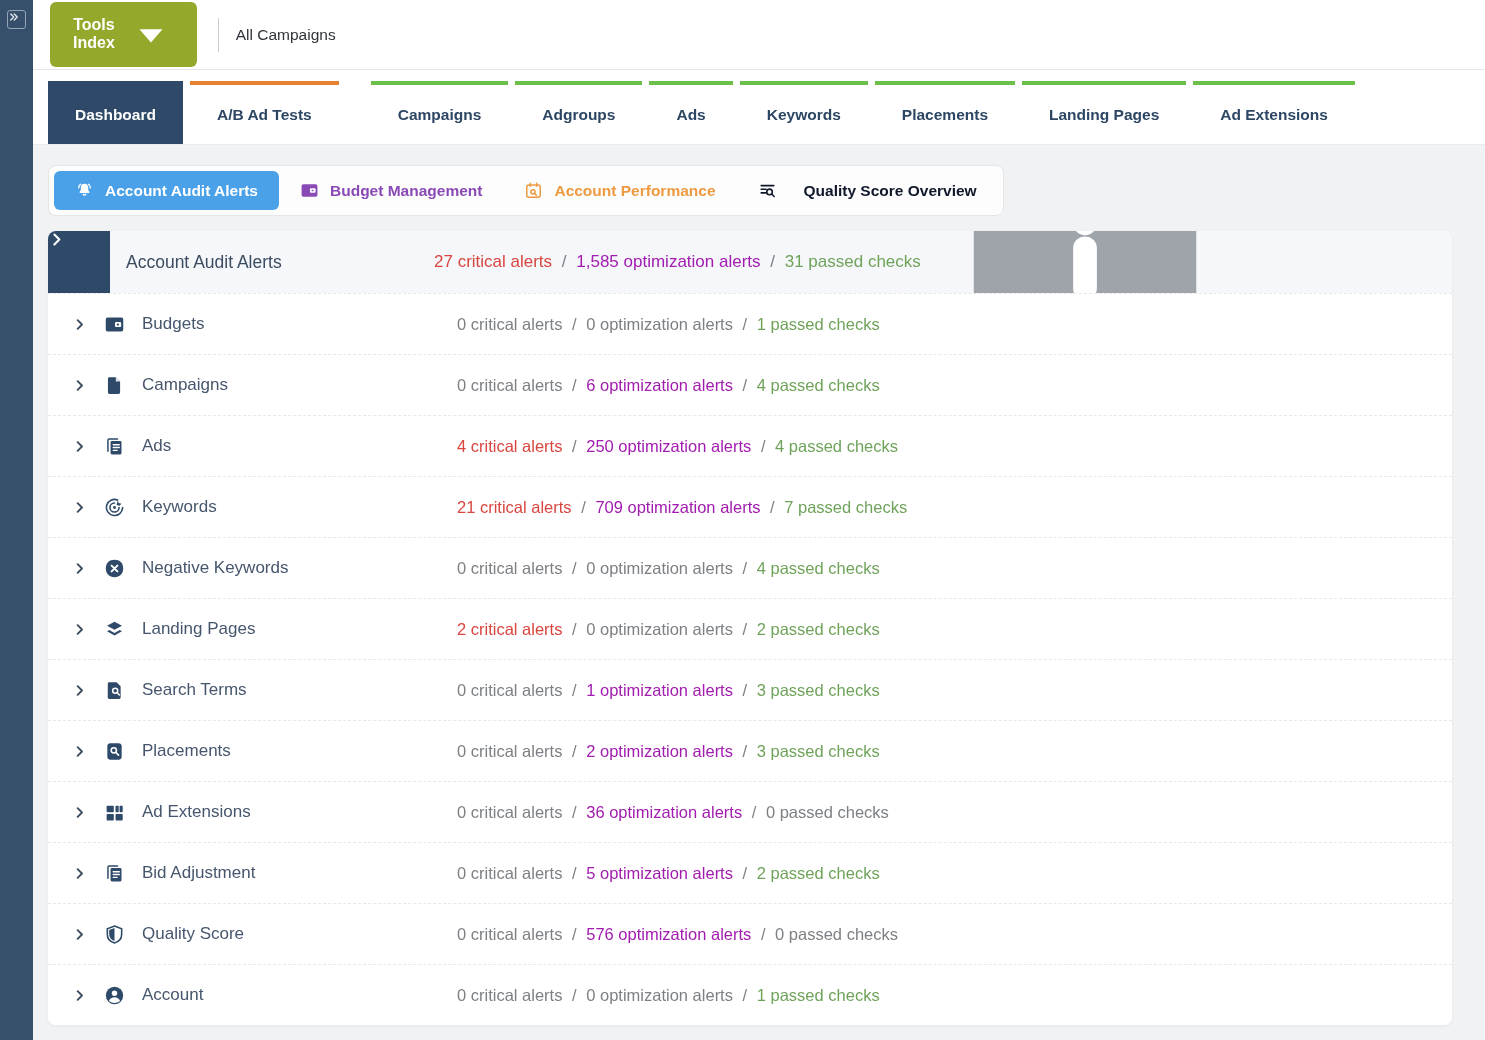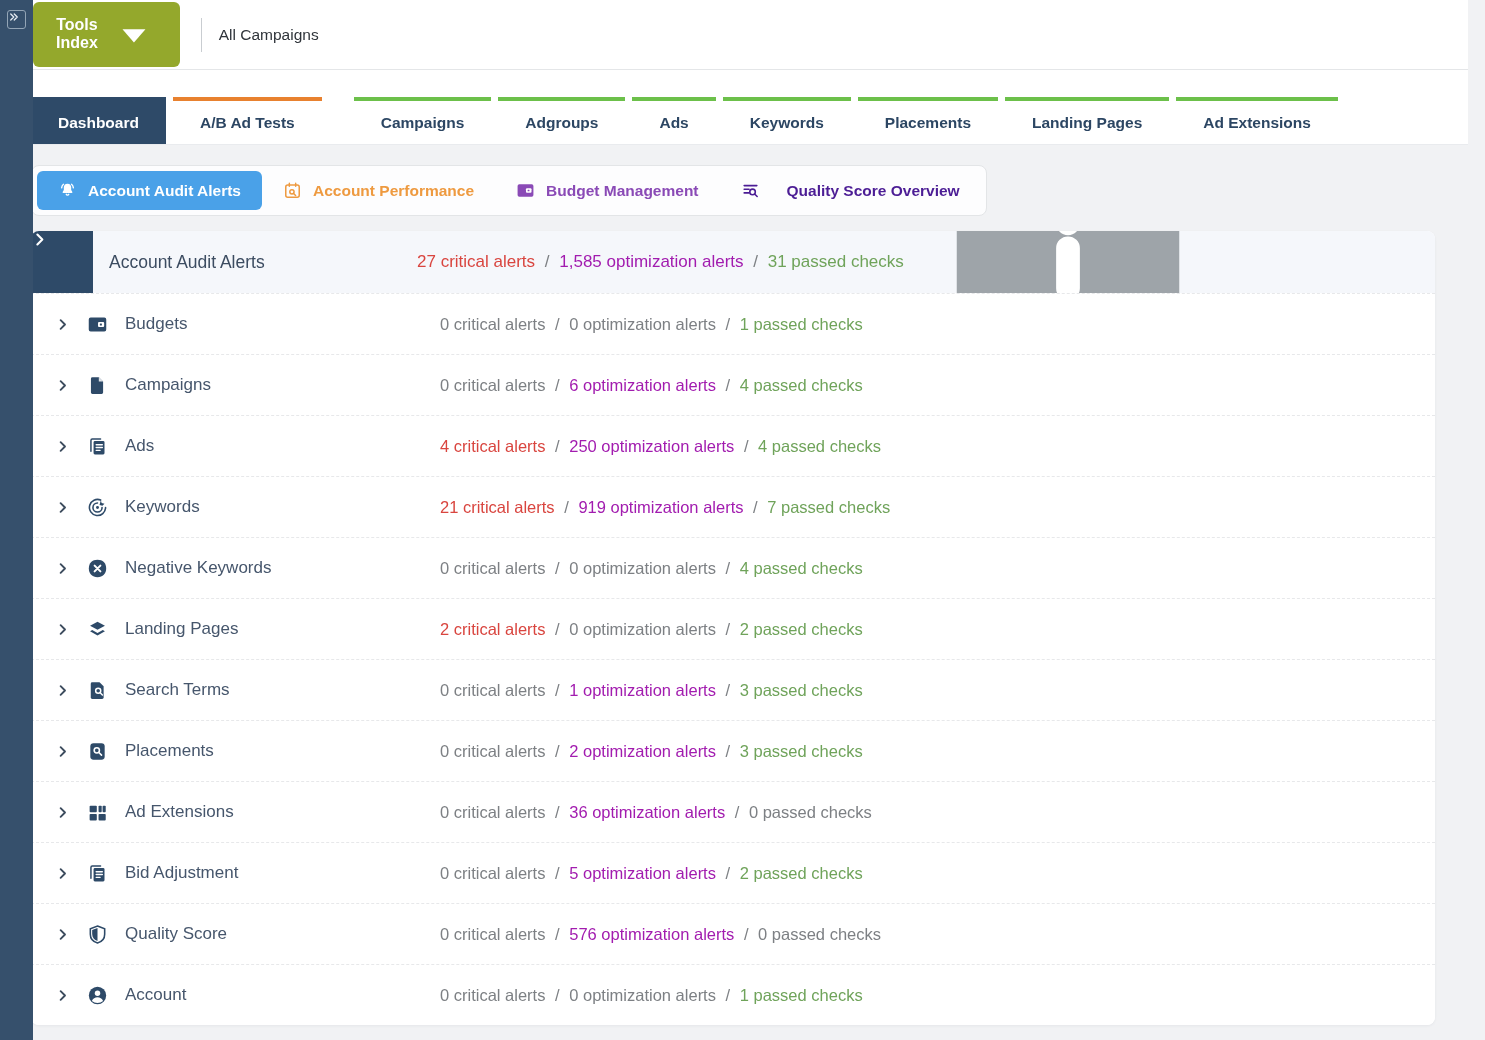--- a/index.html
+++ b/index.html
@@ -5,36 +5,36 @@
   * { margin:0; padding:0; box-sizing:border-box; }
   html,body { width:1485px; height:1040px; overflow:hidden; background:#f1f2f4;
     font-family:"Liberation Sans", sans-serif; }
 
   
   .rail { position:fixed; left:0; top:0; width:33px; height:1040px; background:#36506c; z-index:10; }
   .rail-btn { margin:10px auto 0 auto; width:19px; height:19px; border:1px solid #93a5b6;
     border-radius:3px; color:#e7edf3; display:flex; align-items:center; justify-content:center; cursor:pointer; }
   .rail-btn svg { width:12px; height:12px; }
 
-  .main { margin-left:16px; width:1452px; height:1040px; }
+  .main { margin-left:33px; width:1452px; height:1040px; }
 
   
   .topbar { height:70px; background:#fff; border-bottom:1px solid #e4e6e8;
     display:flex; align-items:center; padding-left:17px; }
   .tools-btn { display:flex; align-items:center; gap:13px; background:#94a82c; color:#fff;
     border:none; border-radius:6px; padding:10px 23px; font-size:16px; font-weight:700;
     font-family:"Liberation Sans", sans-serif; cursor:pointer; }
   .tools-btn .caret { width:11px; height:11px; display:inline-flex; }
   .tb-divider { width:1px; height:34px; background:#c9cdd1; margin:0 17px 0 21px; }
   .breadcrumb { font-size:15.5px; font-weight:500; color:#2f343a; }
 
   
   .tabbar { height:75px; background:#fff; border-bottom:1px solid #e9ebee;
     display:flex; align-items:flex-end; padding-left:15px; }
-  .tab { height:47px; display:flex; align-items:center; padding:8px 27px; margin-right:7px;
+  .tab { height:63px; display:flex; align-items:center; padding:8px 27px; margin-right:7px;
     font-size:15.5px; font-weight:700; color:#2c4663; border-top:4px solid transparent; cursor:pointer;
     white-space:nowrap; }
   .tab.accent-green  { border-top-color:#6cc04a; }
   .tab.accent-orange { border-top-color:#e8812f; }
   .tab.active { background:#2e4a68; color:#fff; border-top-color:#2e4a68; }
   .tab.gap-before { margin-left:25px; }
 
   
   .content { background:#f1f2f4; height:669px; padding:20px 0 0 15px; position:relative; }
 
@@ -117,42 +117,42 @@
           <span class="p-icon">
             <svg viewBox="0 0 24 24" fill="none" stroke="currentColor" stroke-width="1.7" stroke-linecap="round" stroke-linejoin="round">
               <path d="M8.2 8.2c0-2.2 1.7-4 3.8-4s3.8 1.8 3.8 4v3.4l1.6 2.6H6.6l1.6-2.6z" fill="currentColor"></path>
               <path d="M10.4 16.8a1.7 1.7 0 0 0 3.2 0"></path>
               <path d="M4.6 8.7c.2-1.9 1-3.4 2.3-4.5"></path>
               <path d="M19.4 8.7c-.2-1.9-1-3.4-2.3-4.5"></path>
             </svg>
           </span>
           <span>Account Audit Alerts</span>
         </div>
+        <div class="pill" style="color: rgb(138, 74, 182);">
+          <span class="p-icon">
+            <svg viewBox="0 0 24 24" fill="currentColor">
+              <path d="M4.2 4h15.6A2.2 2.2 0 0 1 22 6.2v11.6a2.2 2.2 0 0 1-2.2 2.2H4.2A2.2 2.2 0 0 1 2 17.8V6.2A2.2 2.2 0 0 1 4.2 4z"></path>
+              <rect x="12.6" y="9.2" width="7" height="5.6" rx="1.2" fill="#fff"></rect>
+              <rect x="14.7" y="10.9" width="2.3" height="2.2" rx="0.6" fill="currentColor"></rect>
+            </svg>
+          </span>
+          <span>Budget Management</span>
+        </div>
         <div class="pill" style="color: rgb(238, 154, 64);">
           <span class="p-icon">
             <svg viewBox="0 0 24 24" fill="none" stroke="currentColor" stroke-width="1.9" stroke-linecap="round" stroke-linejoin="round">
               <rect x="3.5" y="5" width="17" height="15.5" rx="2.5"></rect>
               <path d="M8 3v3.5M16 3v3.5"></path>
               <circle cx="11.3" cy="13.6" r="2.7"></circle>
               <path d="M13.4 15.7l2.5 2.5"></path>
             </svg>
           </span>
           <span>Account Performance</span>
         </div>
-        <div class="pill" style="color: rgb(138, 74, 182);">
-          <span class="p-icon">
-            <svg viewBox="0 0 24 24" fill="currentColor">
-              <path d="M4.2 4h15.6A2.2 2.2 0 0 1 22 6.2v11.6a2.2 2.2 0 0 1-2.2 2.2H4.2A2.2 2.2 0 0 1 2 17.8V6.2A2.2 2.2 0 0 1 4.2 4z"></path>
-              <rect x="12.6" y="9.2" width="7" height="5.6" rx="1.2" fill="#fff"></rect>
-              <rect x="14.7" y="10.9" width="2.3" height="2.2" rx="0.6" fill="currentColor"></rect>
-            </svg>
-          </span>
-          <span>Budget Management</span>
-        </div>
-        <div class="pill" style="color: #4c1d95; gap: 27px;">
+        <div class="pill" style="color: #0f172a; gap: 27px;">
           <span class="p-icon">
             <svg viewBox="0 0 24 24" fill="none" stroke="currentColor" stroke-width="2" stroke-linecap="round">
               <path d="M4 5.8h16M4 10.4h6.2M4 15h6.2"></path>
               <circle cx="14.6" cy="13.8" r="3.5"></circle>
               <path d="M17.2 16.4l3.2 3.2"></path>
             </svg>
           </span>
           <span>Quality Score Overview</span>
         </div>
       </div>
@@ -258,21 +258,21 @@
                 <path d="M21.2 12a9.2 9.2 0 1 1-5.6-8.5"></path>
                 <path d="M17.2 12A5.2 5.2 0 1 1 12 6.8"></path>
                 <circle cx="12" cy="12" r="1.7" fill="currentColor" stroke="none"></circle>
                 <path d="M15.8 3.6l.9 3.3 3.3.9-2.4 2.3-3.3-.9z" fill="currentColor" stroke="none"></path>
               </svg>
             </span>
             <span class="row-label">Keywords</span>
             <span class="alerts">
               <span class="seg crit">21 critical alerts</span>
               <span class="sep">&nbsp;/&nbsp;</span>
-              <span class="seg opt">919 optimization alerts</span>
+              <span class="seg opt">709 optimization alerts</span>
               <span class="sep">&nbsp;/&nbsp;</span>
               <span class="seg pass">7 passed checks</span>
             </span>
           </div>
           <div class="audit-row">
             <span class="row-chevron">
               <svg viewBox="0 0 24 24" fill="none" stroke="currentColor" stroke-width="3" stroke-linecap="round" stroke-linejoin="round">
                 <path d="M9 5l7 7-7 7"></path>
               </svg>
             </span>

